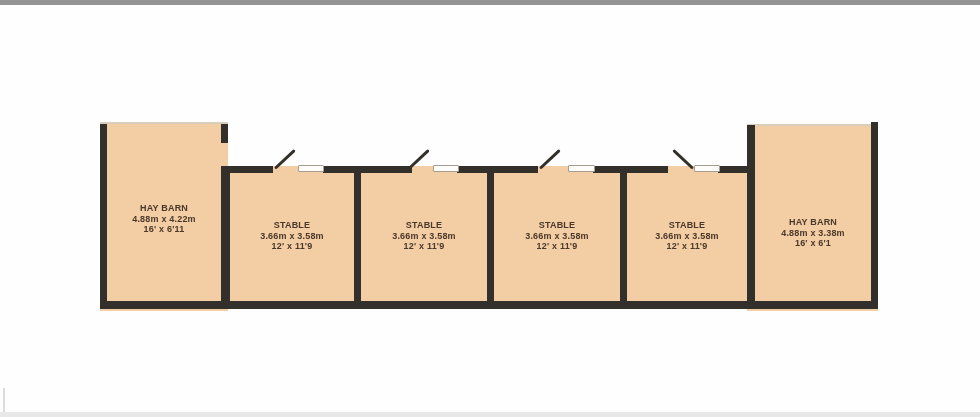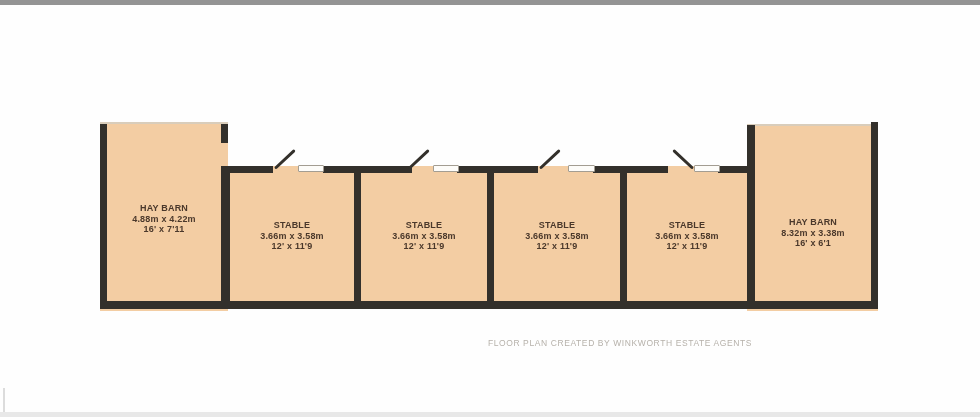--- a/index.html
+++ b/index.html
@@ -108,21 +108,21 @@
   <div class="door-leaf leaf-cw leaf-2"></div>
   <div class="door-sill sill-2"></div>
   <div class="door-leaf leaf-cw leaf-3"></div>
   <div class="door-sill sill-3"></div>
   <div class="door-leaf leaf-ccw leaf-4"></div>
   <div class="door-sill sill-4"></div>
 
   <div class="room-label lbl-hbl">
     <div>HAY BARN</div>
     <div>4.88m x 4.22m</div>
-    <div>16' x 7'11</div>
+    <div>16' x 6'11</div>
   </div>
   <div class="room-label lbl-s1">
     <div>STABLE</div>
     <div>3.66m x 3.58m</div>
     <div>12' x 11'9</div>
   </div>
   <div class="room-label lbl-s2">
     <div>STABLE</div>
     <div>3.66m x 3.58m</div>
     <div>12' x 11'9</div>
@@ -132,20 +132,19 @@
     <div>3.66m x 3.58m</div>
     <div>12' x 11'9</div>
   </div>
   <div class="room-label lbl-s4">
     <div>STABLE</div>
     <div>3.66m x 3.58m</div>
     <div>12' x 11'9</div>
   </div>
   <div class="room-label lbl-hbr">
     <div>HAY BARN</div>
-    <div>8.32m x 3.38m</div>
+    <div>4.88m x 3.38m</div>
     <div>16' x 6'1</div>
   </div>
 
-  <div class="caption">FLOOR PLAN CREATED BY WINKWORTH ESTATE AGENTS</div>
 
   <div class="abs bottom-bar"></div>
 </div>
 
 </body></html>

